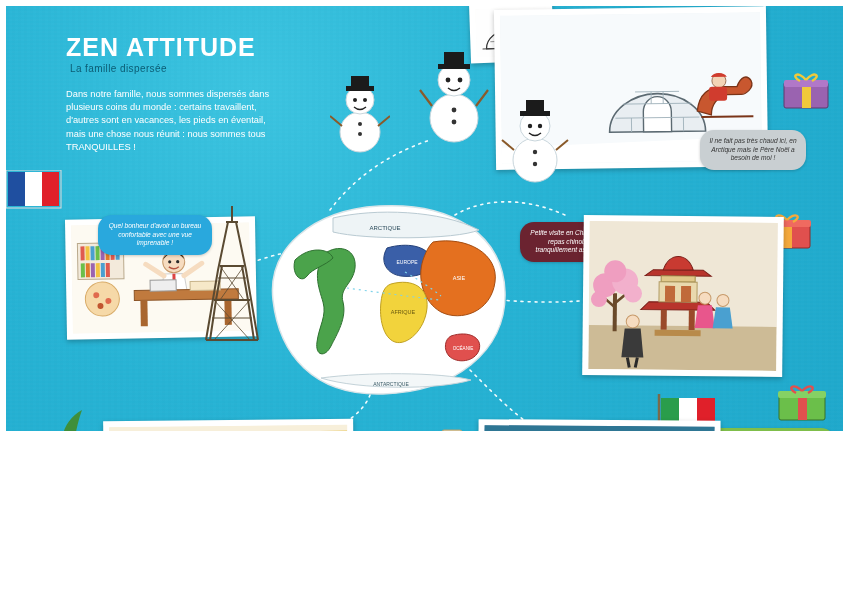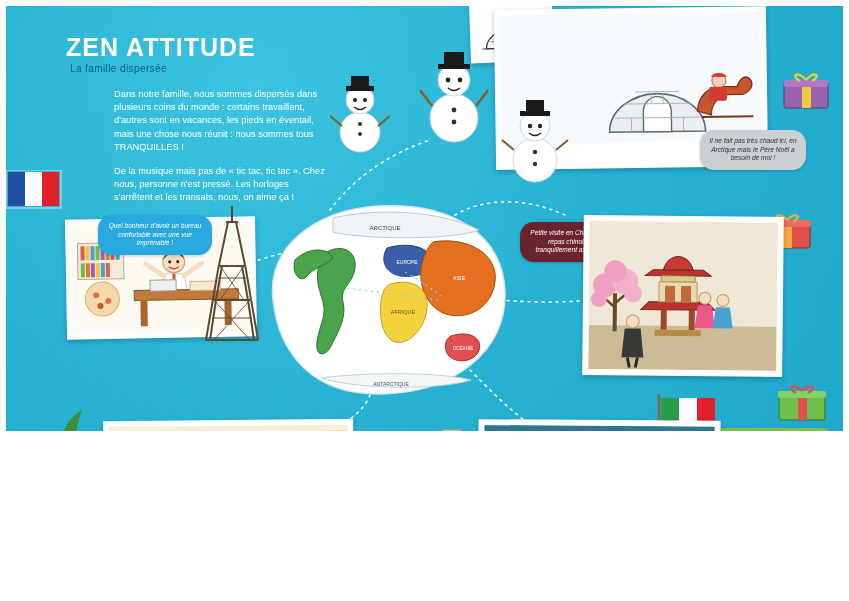--- a/index.html
+++ b/index.html
@@ -9,21 +9,21 @@
   .bg{position:absolute;inset:0;background:
       radial-gradient(circle at 30% 20%, #3cc4e0 0%, #27b3d4 45%, #1fa8cb 100%);}
   .grain{position:absolute;inset:0;opacity:.18;
      background-image:repeating-linear-gradient(0deg, rgba(255,255,255,.06) 0 2px, rgba(0,0,0,0) 2px 4px),
                       repeating-linear-gradient(90deg, rgba(0,0,0,.04) 0 3px, rgba(0,0,0,0) 3px 6px);}
   
   .frame{position:absolute;inset:0;box-shadow:inset 0 0 0 6px #ffffff;pointer-events:none;}
   
   .title{position:absolute;left:66px;top:33px;font-size:25px;letter-spacing:1px;color:#ffffff;font-weight:bold;}
   .subtitle{position:absolute;left:70px;top:63px;font-size:10px;color:#0b5c74;letter-spacing:.4px;}
-  .bodytext{position:absolute;left:66px;top:88px;width:215px;color:#ffffff;font-size:9.3px;line-height:13.2px;margin-left:48px;}
+  .bodytext{position:absolute;left:66px;top:88px;width:215px;color:#ffffff;font-size:9.3px;line-height:13.2px;}
   .bodytext p{margin:0 0 11px 0;}
   
   .card{position:absolute;background:#fff;box-shadow:0 2px 5px rgba(0,0,0,.25);}
   .card .inner{position:absolute;inset:6px;overflow:hidden;}
   
   .dots{position:absolute;inset:0;pointer-events:none;}
   
   .bubble{position:absolute;border-radius:14px;padding:7px 9px;font-size:6.6px;line-height:8.6px;
           font-style:italic;text-align:center;box-shadow:0 1px 3px rgba(0,0,0,.2);}
   .bubble.blue{background:#29a8dd;color:#fff;}
@@ -51,21 +51,20 @@
       <path d="M370,395 C360,420 330,430 300,448"></path>
       <path d="M470,370 C500,400 520,420 540,430"></path>
       <path d="M240,470 C200,470 180,470 150,470"></path>
     </g>
   </svg>
 
   <div class="title">ZEN ATTITUDE</div>
   <div class="subtitle">La famille dispersée</div>
   <div class="bodytext">
     <p>Dans notre famille, nous sommes dispersés dans plusieurs coins du monde : certains travaillent, d'autres sont en vacances, les pieds en éventail, mais une chose nous réunit : nous sommes tous TRANQUILLES !</p>
-    <p>De la musique mais pas de « tic tac, tic tac ». Chez nous, personne n'est pressé. Les horloges s'arrêtent et les transats, nous, on aime ça !</p>
   </div>
 
   <div class="card" style="left:470px;top:2px;width:83px;height:60px;transform:rotate(-2deg);">
     <div class="inner" style="background:#fdfdfb;">
       <svg width="72" height="50" viewBox="0 0 72 50">
         <rect width="72" height="50" fill="#fefefe"></rect>
         <path d="M10,40 A22,17 0 0,1 58,40 Z" fill="#ffffff" stroke="#333" stroke-width="1.2"></path>
         <path d="M28,40 L28,30 A7,8 0 0,1 42,30 L42,40 Z" fill="#fff" stroke="#333" stroke-width="1.1"></path>
         <path d="M14,33 L54,33 M18,27 L50,27 M24,21 L45,21" stroke="#666" stroke-width=".7" fill="none"></path>
         <line x1="6" y1="40" x2="66" y2="40" stroke="#444" stroke-width="1"></line>

